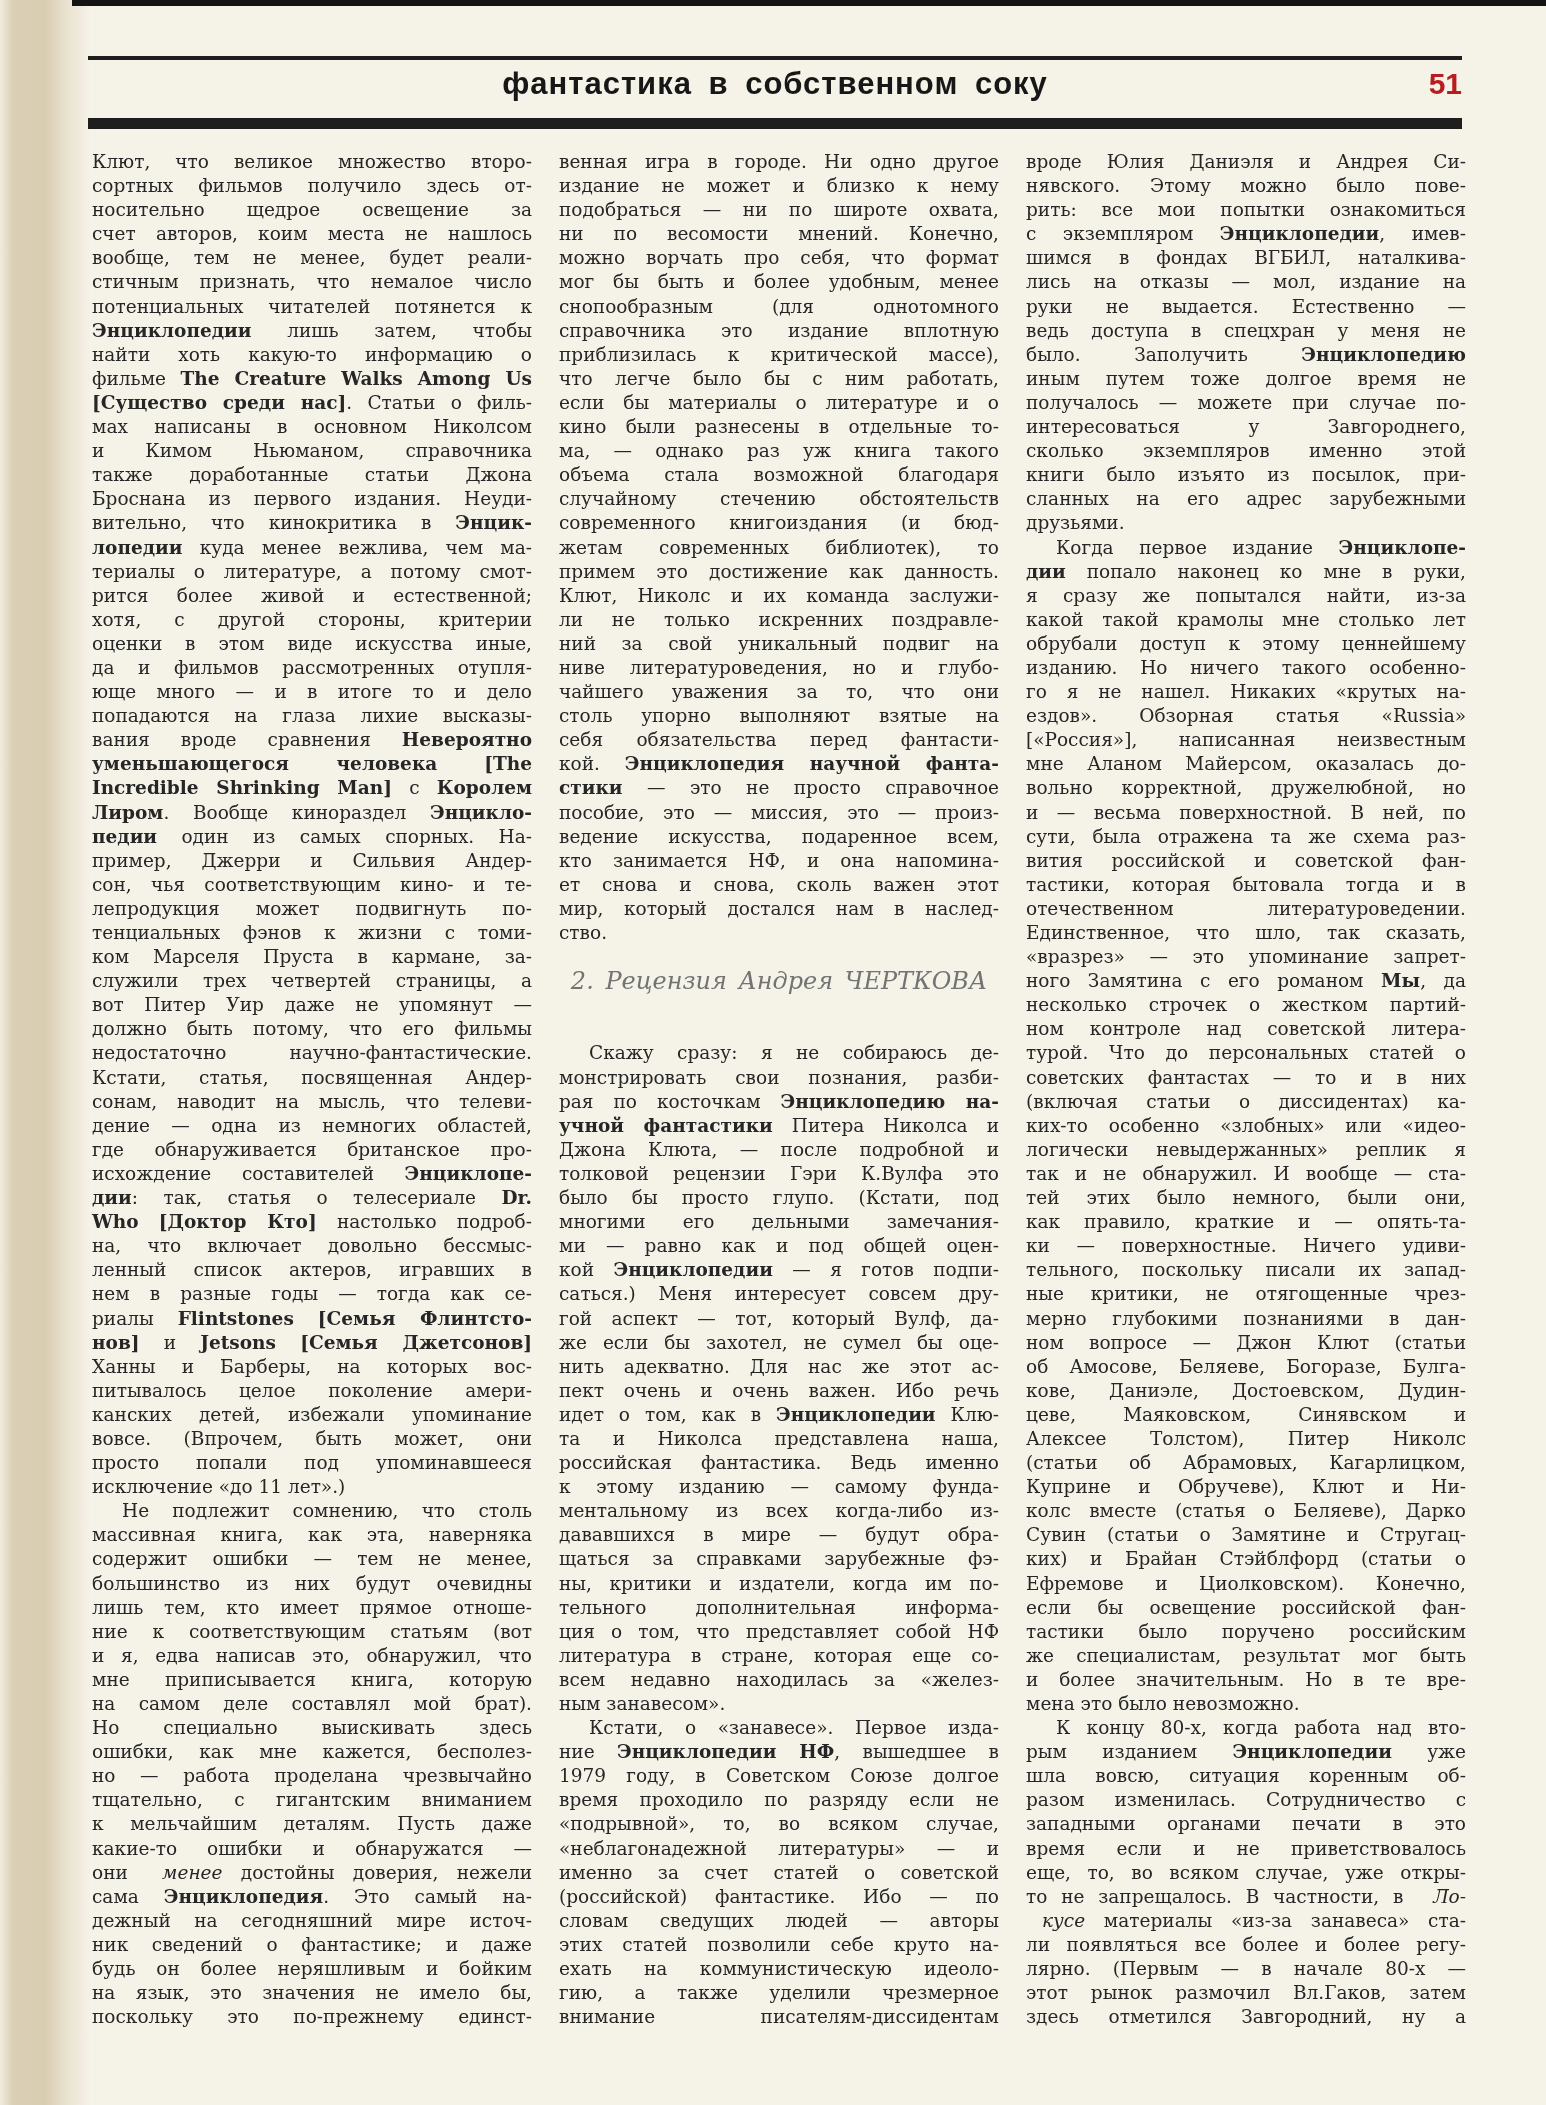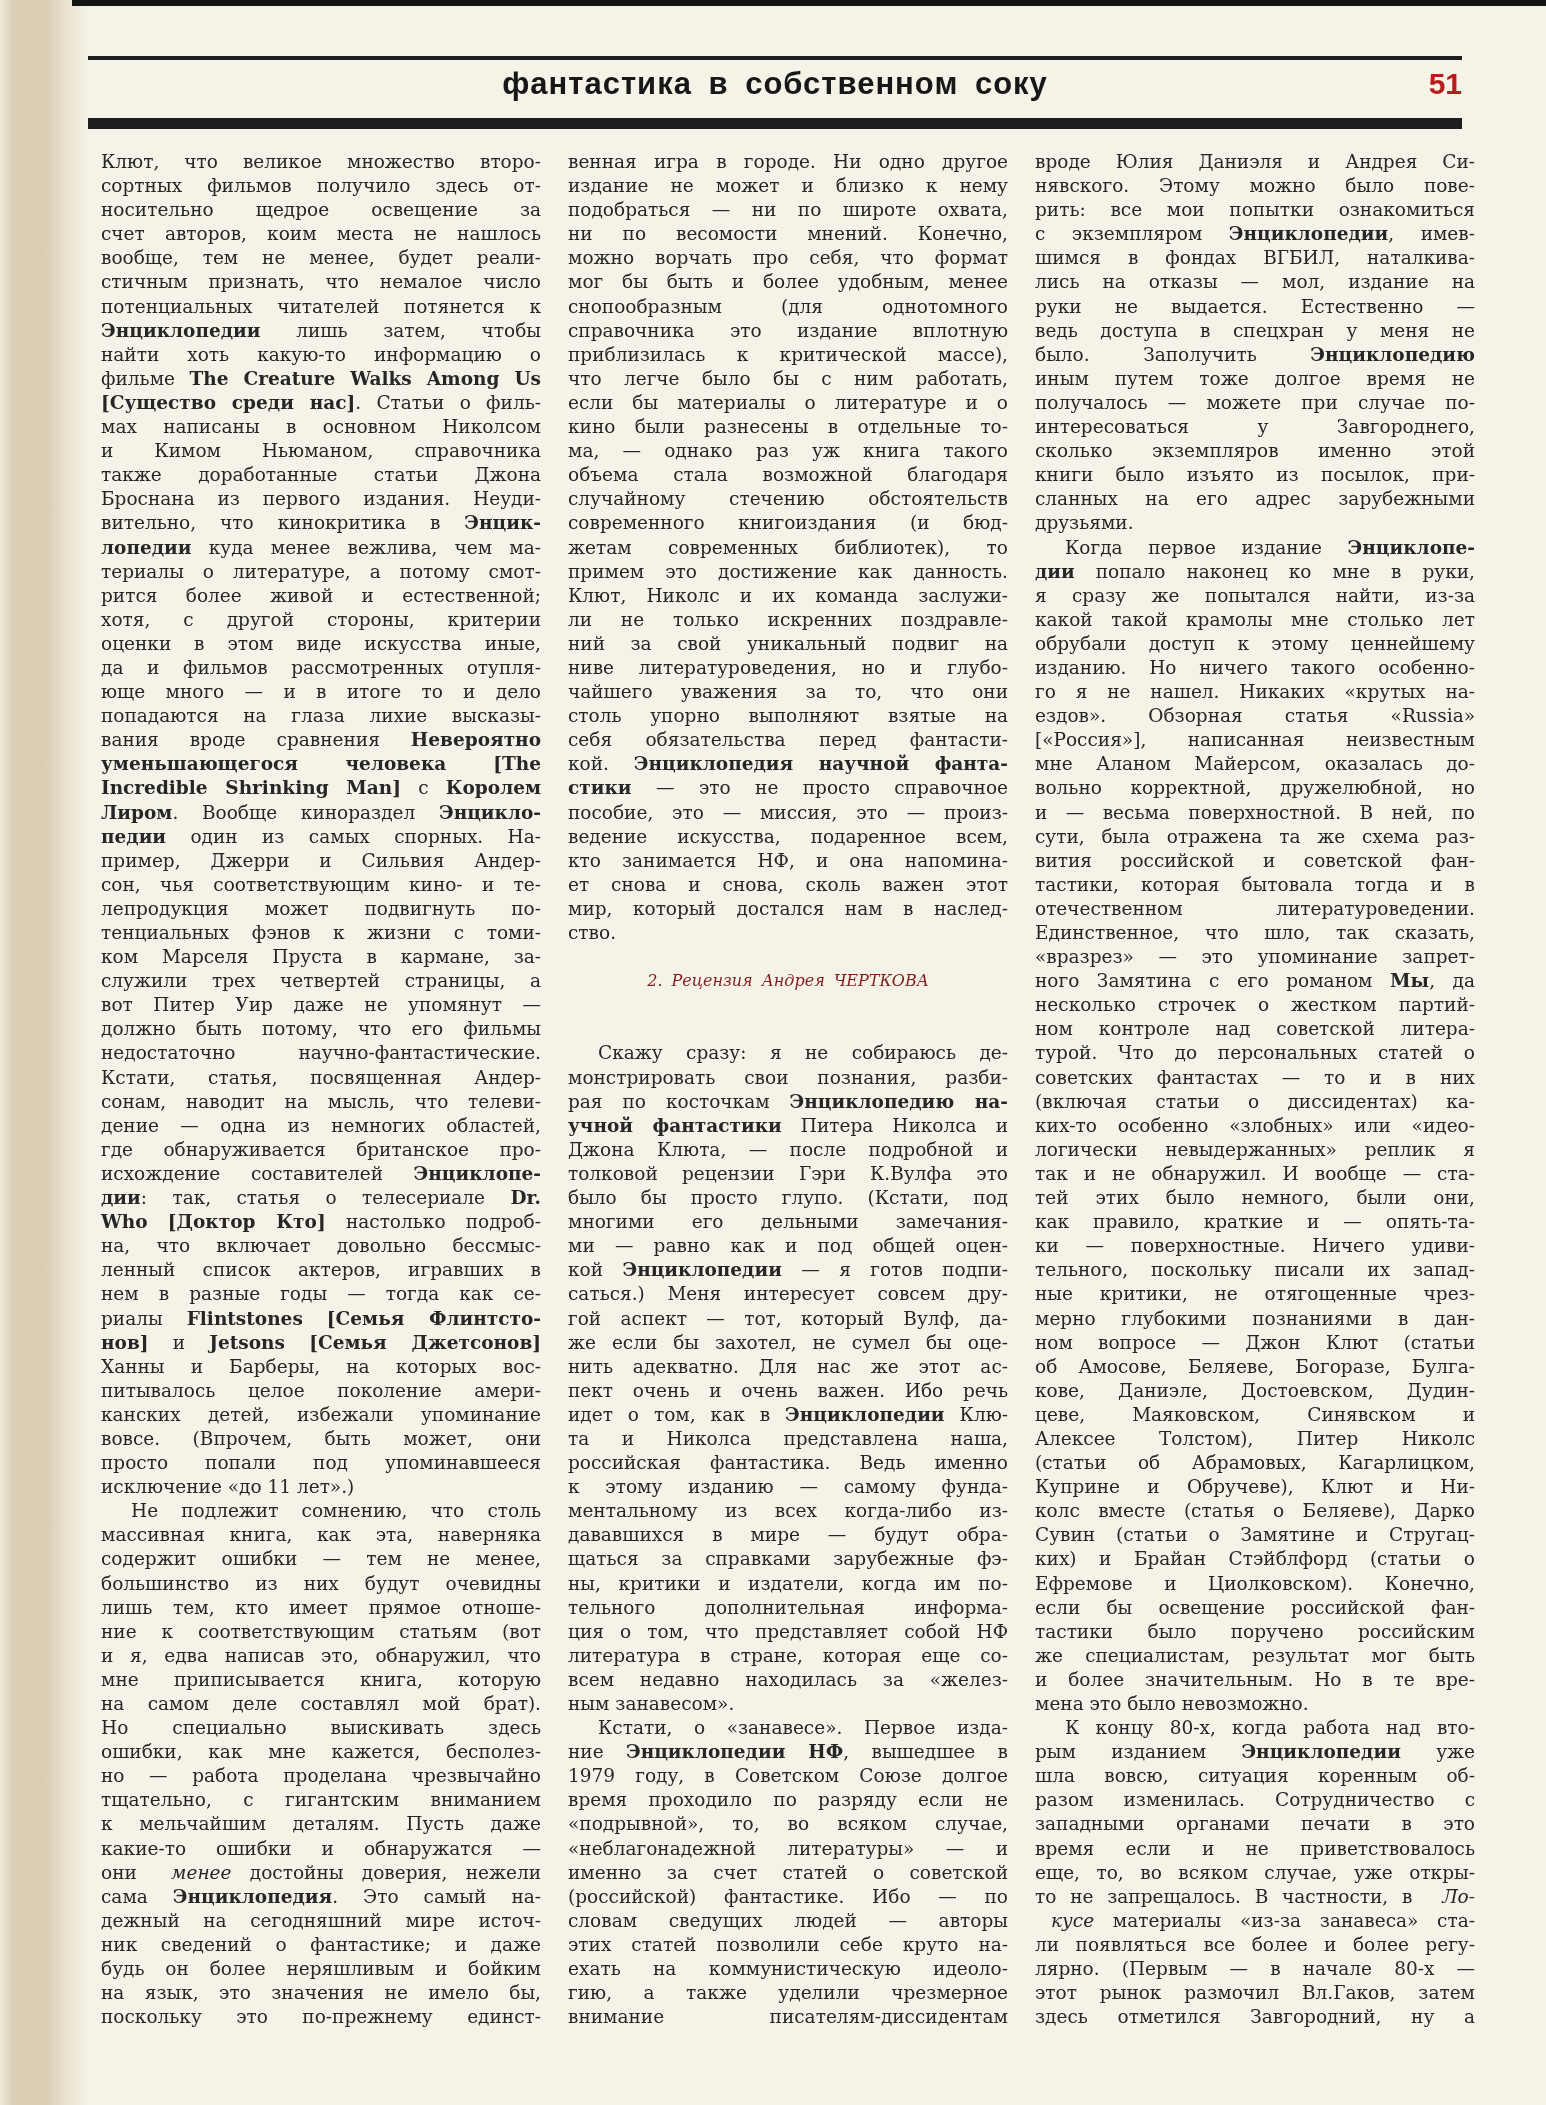--- a/index.html
+++ b/index.html
@@ -29,33 +29,33 @@
     font-weight:bold;font-size:31px;letter-spacing:1px;word-spacing:7px;
     color:#171717;
   }
   .page-number{
     position:absolute;left:0;top:67px;width:100%;
     text-align:right;
     font-family:"Liberation Sans", sans-serif;
     font-weight:bold;font-size:30px;color:#b91c1c;
   }
   .columns{
-    position:absolute;left:13px;top:150px;width:1374px;
+    position:absolute;left:4px;top:150px;width:1374px;
     display:flex;gap:27px;
   }
   .col{width:440px;}
   .ln{
     height:24.1px;line-height:24.1px;font-size:18.5px;color:#262626;
     text-align:justify;text-align-last:justify;
   }
   .ln.last{text-align-last:left;}
   .ln.indent{text-indent:30px;}
   .ln.heading{
     text-align:center;text-align-last:center;
-    font-style:italic;font-size:16px;word-spacing:4px;color:#7f1d1d;
+    font-style:italic;font-size:24px;word-spacing:4px;color:#737373;
   }
   .ln b{font-weight:bold;}
   .ln i{font-style:italic;margin-left:16px;}
 </style>
 </head>
 <body>
 
 <div class="scan-edge"></div>
 <div class="scan-topline"></div>
 

